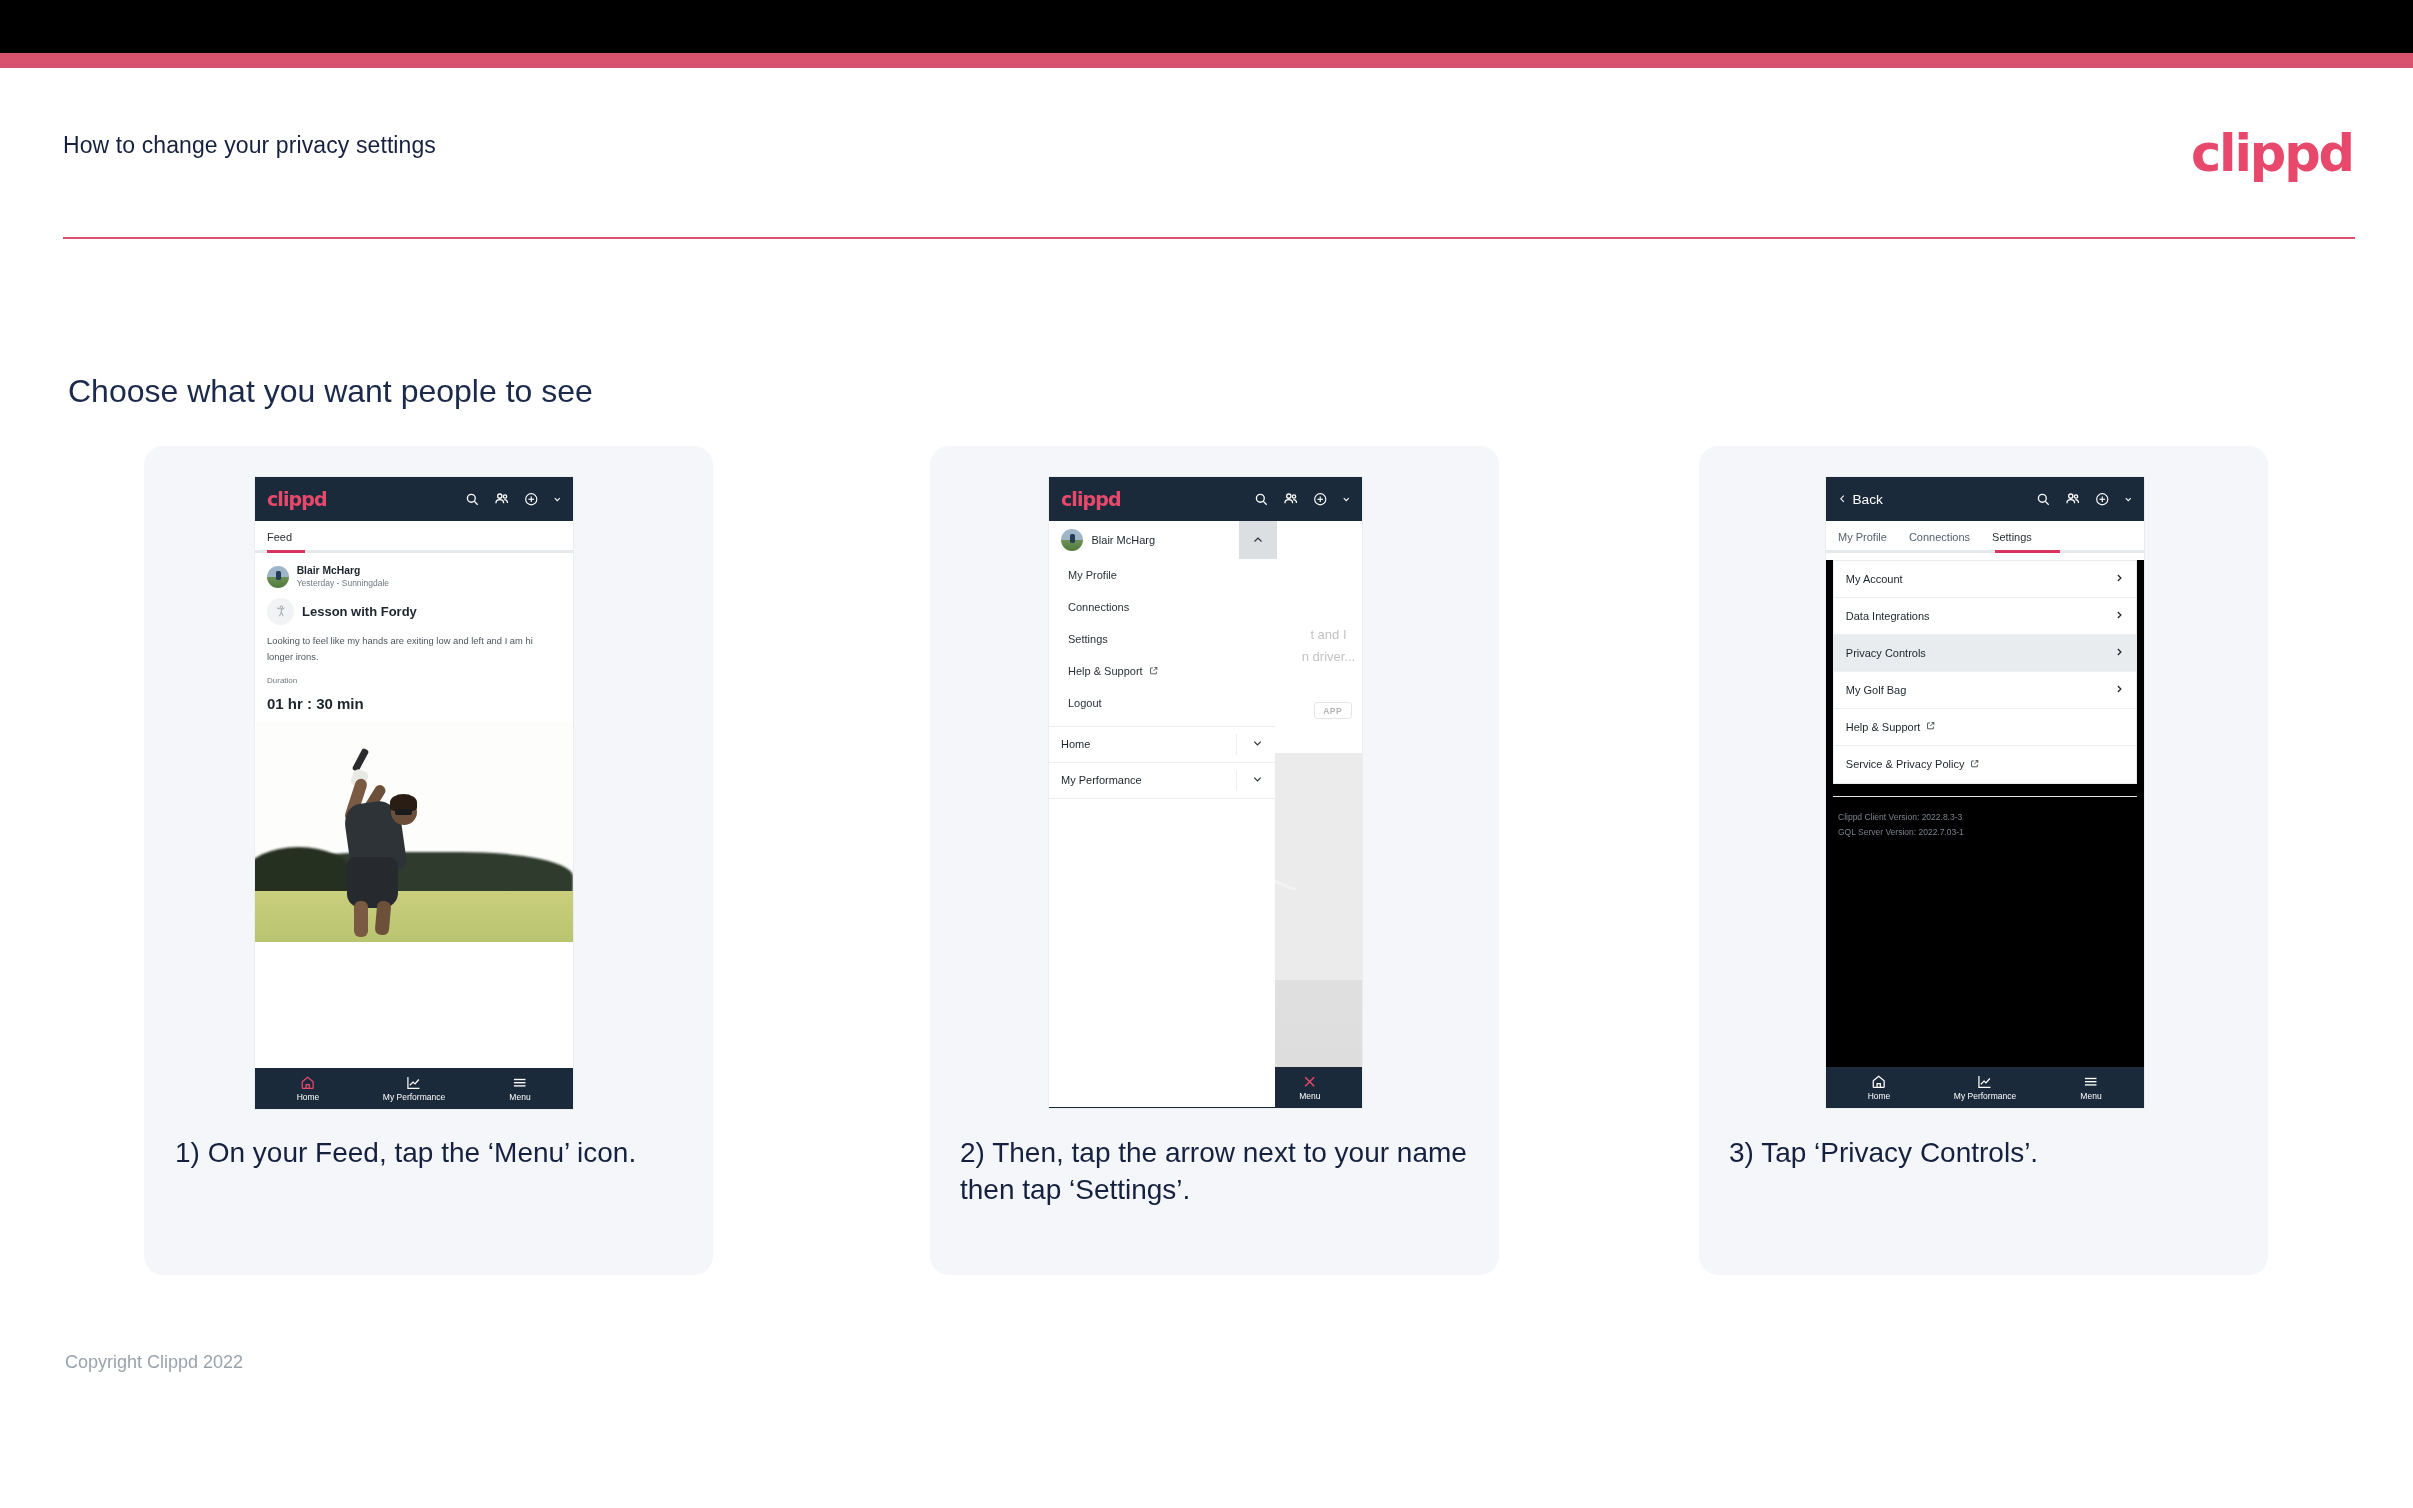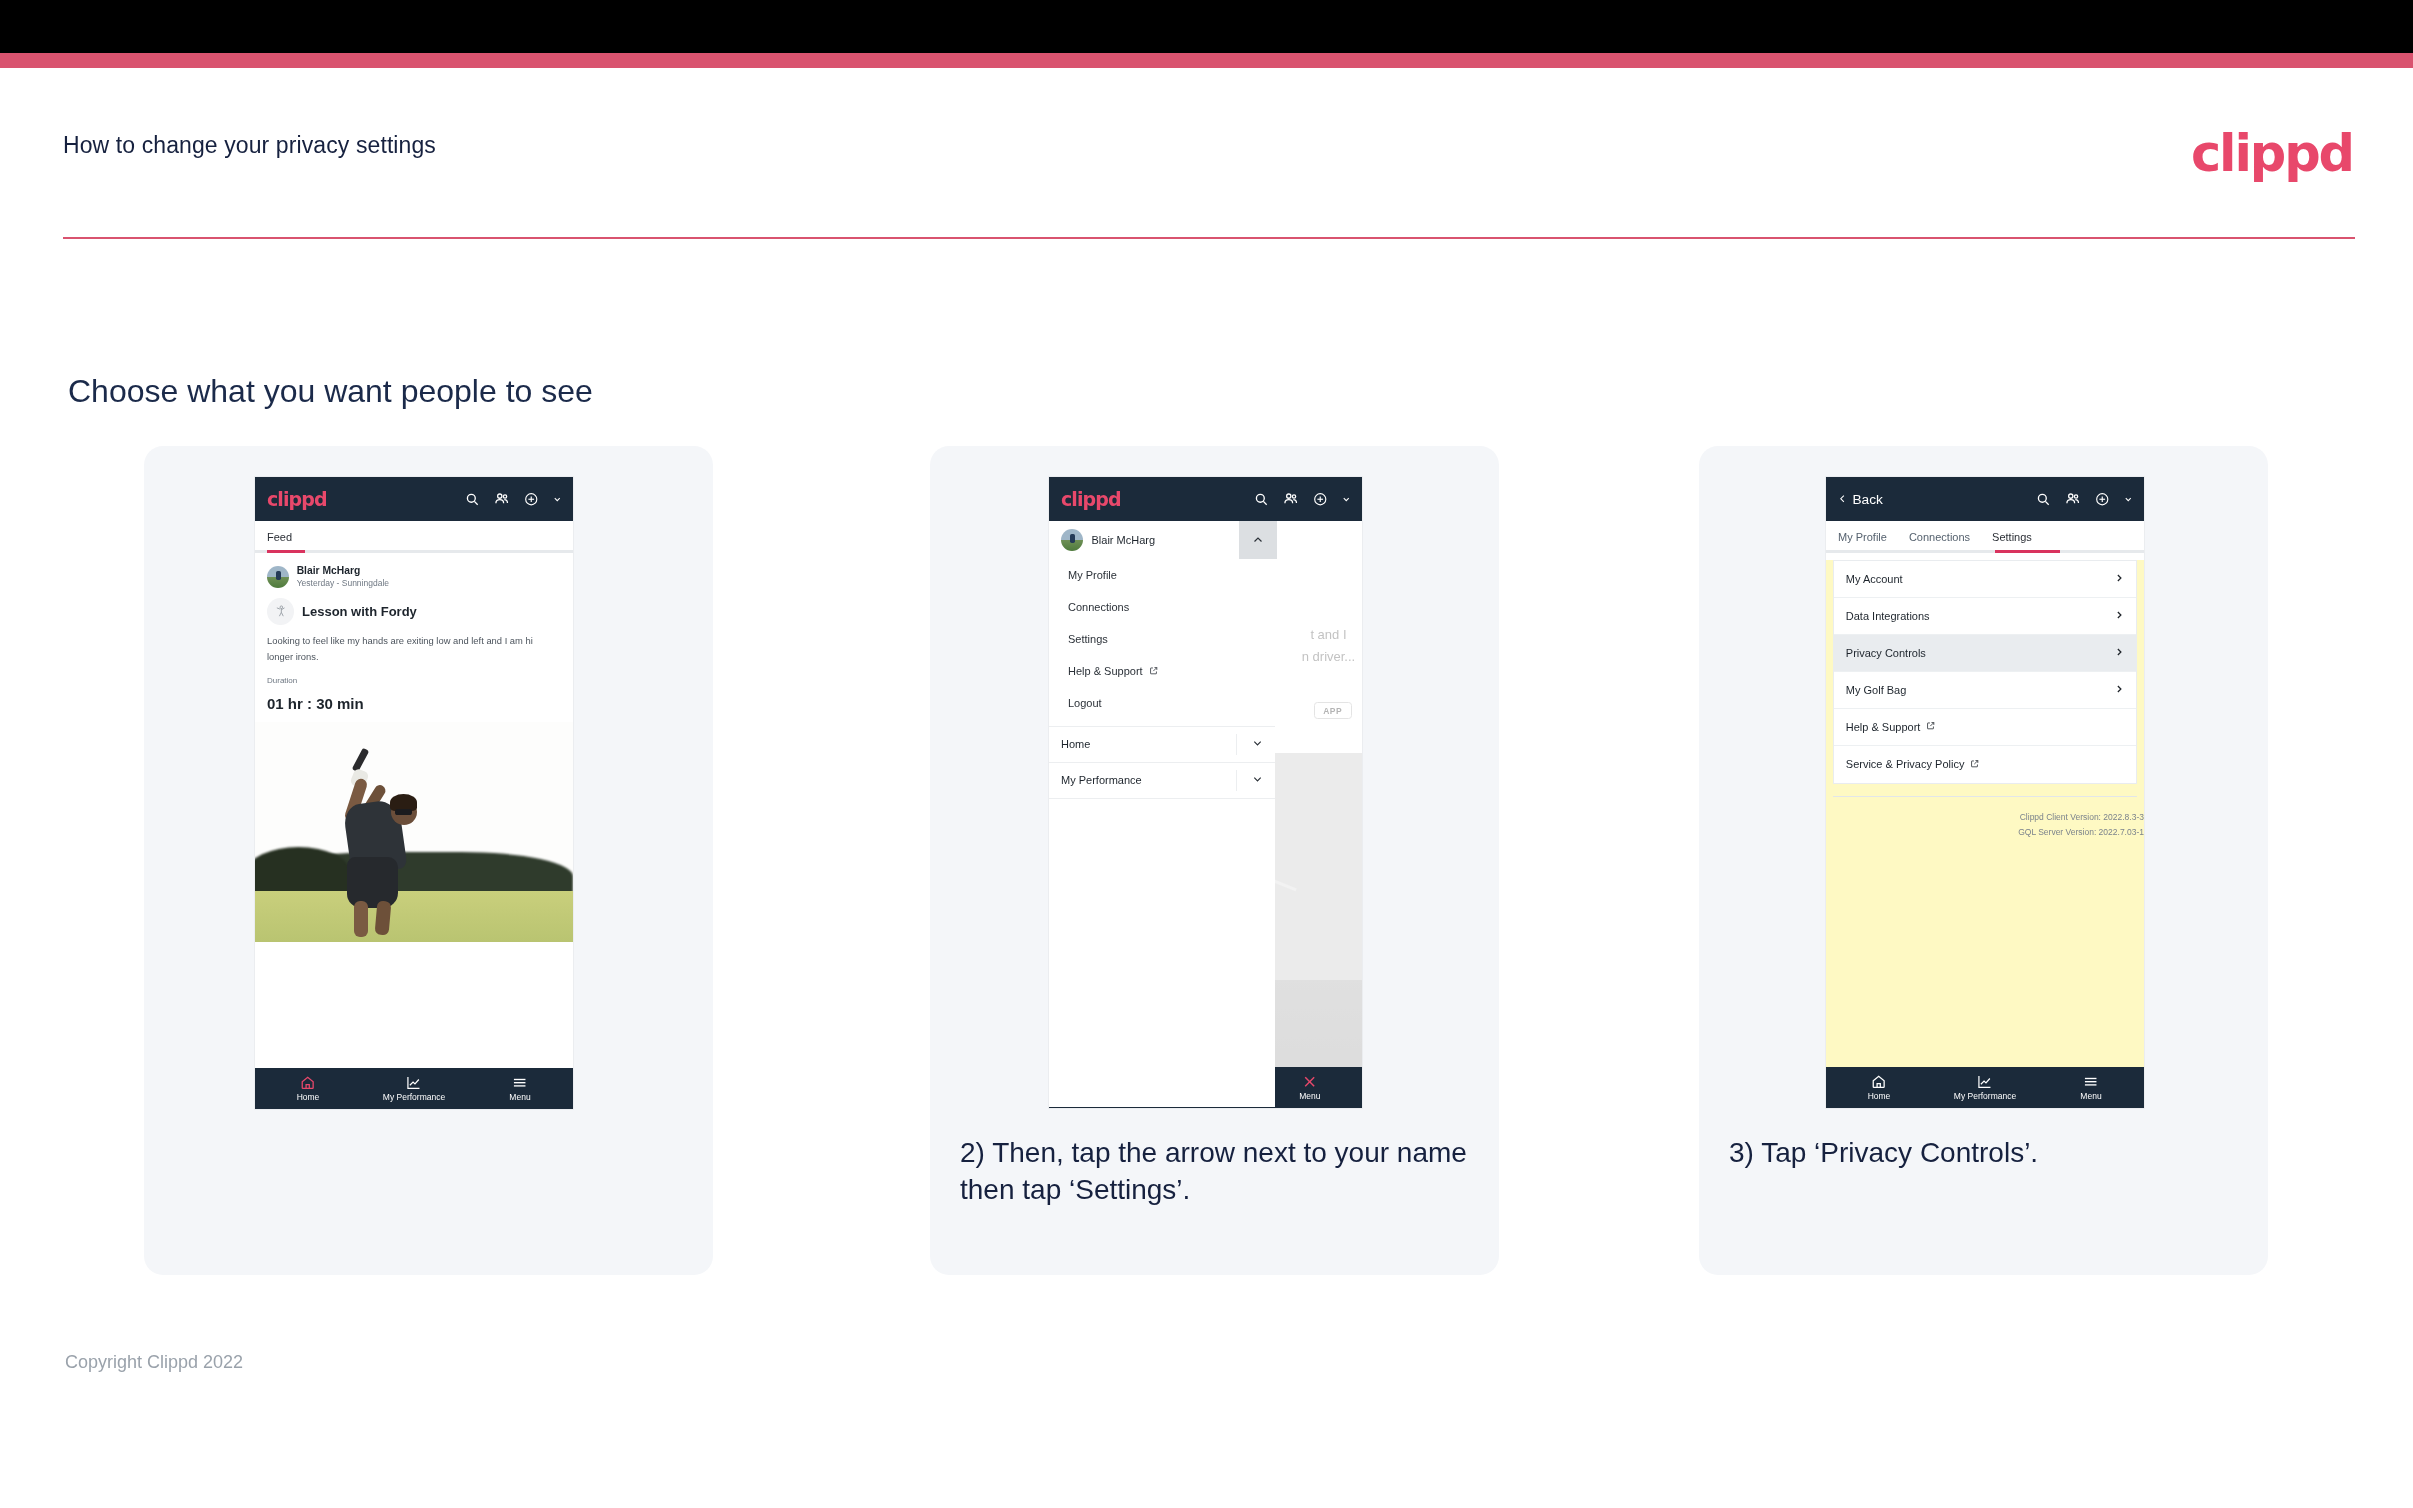--- a/index.html
+++ b/index.html
@@ -210,21 +210,21 @@
            font-size:11px; color:#2b3138; gap:6px; }
   .p2-sec {
     height:36px; display:flex; align-items:center; padding:0 12px;
     font-size:11px; color:#1d242c; border-top:0.9px solid #eceef0;
     position:relative;
   }
   .p2-sec .dv { position:absolute; right:38px; top:6.8px; bottom:6.8px; width:0.9px; background:#eceef0; }
   .p2-sec .cv { position:absolute; right:12px; top:50%; transform:translateY(-50%); }
 
   
-  .p3-body { background:#fef9c3; padding:0; height:554px; position:relative;text-align:right; }
+  .p3-body { background:#000000; padding:0; height:554px; position:relative; }
   .p3-list { background:#fff; margin:6.8px 6.8px 0 6.8px; border:0.9px solid #e9ecef; }
   .p3-row {
     height:37px; display:flex; align-items:center; padding:0 12px;
     font-size:11px; color:#1d242c; border-bottom:0.9px solid #edf0f2;
     gap:6px; position:relative;
   }
   .p3-row:last-child{ border-bottom:none; }
   .p3-row.sel { background:#e9ecef; }
   .p3-row .chev { position:absolute; right:12px; top:50%; transform:translateY(-50%); }
   .p3-ver {
@@ -360,20 +360,21 @@
         <svg width="15.4" height="15.4" viewBox="0 0 24 24" fill="none" stroke="#fff" stroke-width="2.1">
             <line x1="3" y1="7" x2="21" y2="7"></line>
             <line x1="3" y1="12" x2="21" y2="12"></line>
             <line x1="3" y1="17" x2="21" y2="17"></line>
           </svg>
         <span class="bn-label">Menu</span>
       </div>
     </div>
   </div>
 
+  <div class="caption" id="cap1">1) On your Feed, tap the ‘Menu’ icon.</div>
 
   <div class="card" id="card2"></div>
 
   <div class="phone" id="phone2">
     <div class="topbar">
       <span class="tb-logo">clippd</span>
       <span class="tb-icons">
         <span>
           <svg width="14.5" height="14.5" viewBox="0 0 24 24" fill="none" stroke="#fff" stroke-width="2.2">
               <circle cx="10.5" cy="10.5" r="6.5"></circle>

